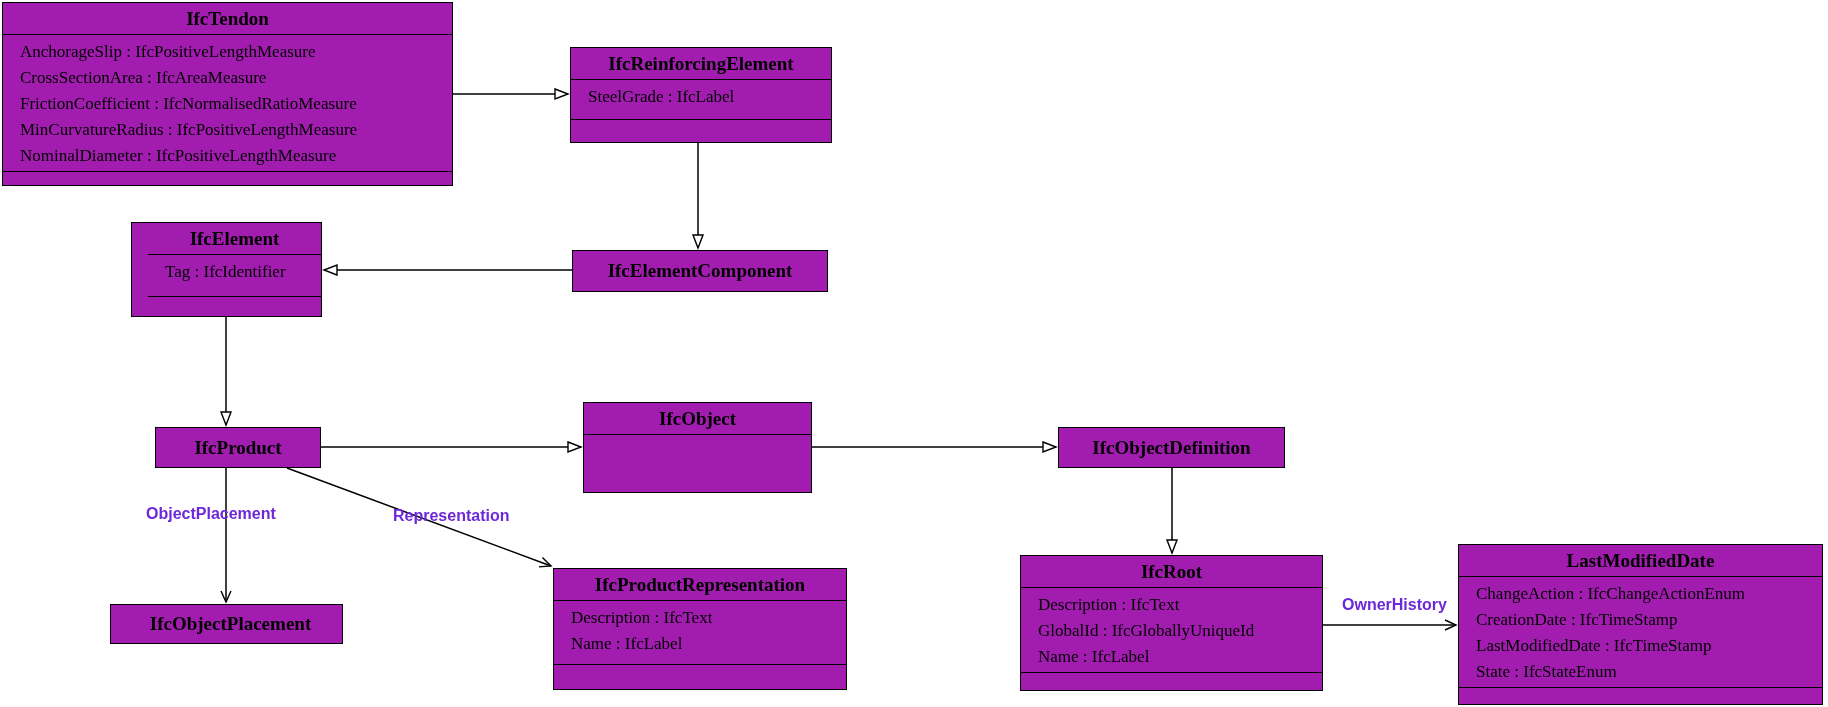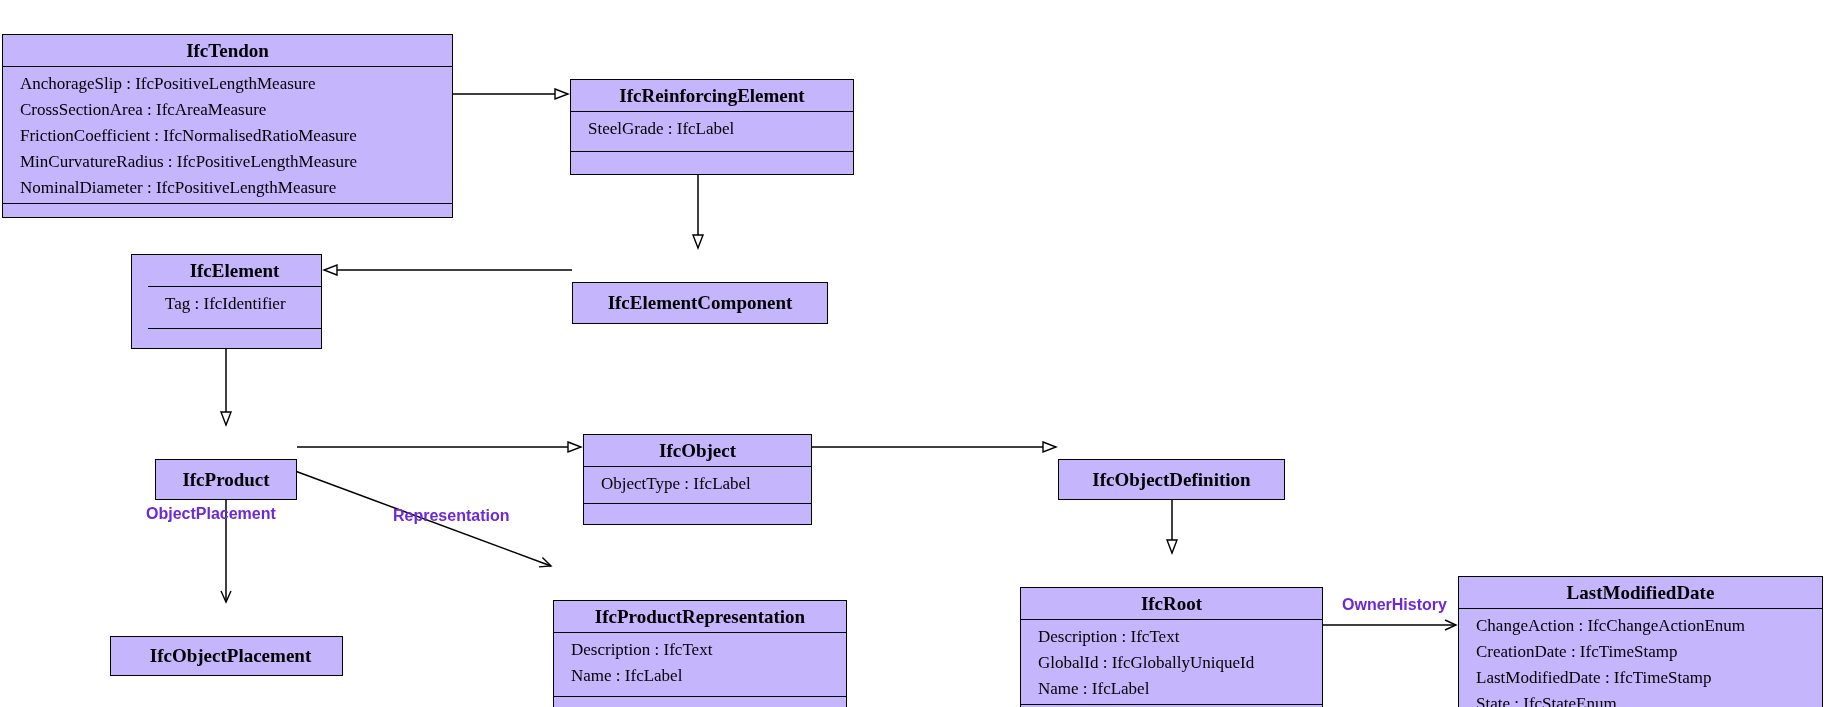--- a/index.html
+++ b/index.html
@@ -2,22 +2,22 @@
 <html><head>
 <meta charset="utf-8">
 <style>
   html,body{margin:0;padding:0;background:#ffffff;}
   #canvas{
     position:relative;width:1828px;height:707px;background:#ffffff;overflow:hidden;
     font-family:"Liberation Serif","DejaVu Serif",serif;color:#000;
   }
   #edges{position:absolute;left:0;top:0;width:1828px;height:707px;}
   .uml-class{
-    position:absolute;background:#c4b5fd;border:1.5px solid #000;box-sizing:border-box;
-    display:flex;flex-direction:column;margin-top:32px;
+    position:absolute;background:#a21caf;border:1.5px solid #000;box-sizing:border-box;
+    display:flex;flex-direction:column;
   }
   .uml-title{
     font-weight:bold;font-size:19px;text-align:center;
     padding:5px 8px 4px;border-bottom:1.2px solid #000;white-space:nowrap;
   }
   .uml-attrs{
     flex:1;padding:4px 8px 2px 17px;border-bottom:1.2px solid #000;
     font-size:17px;line-height:26px;
   }
   .uml-attr{white-space:nowrap;}
@@ -66,49 +66,46 @@
     <div class="uml-attrs">
       <div class="uml-attr">AnchorageSlip : IfcPositiveLengthMeasure</div>
       <div class="uml-attr">CrossSectionArea : IfcAreaMeasure</div>
       <div class="uml-attr">FrictionCoefficient : IfcNormalisedRatioMeasure</div>
       <div class="uml-attr">MinCurvatureRadius : IfcPositiveLengthMeasure</div>
       <div class="uml-attr">NominalDiameter : IfcPositiveLengthMeasure</div>
     </div>
     <div class="uml-empty" style="height:20px;"></div>
   </div>
 
-  <div class="uml-class" style="left:570px;top:47px;width:284px;height:96px;">
+  <div class="uml-class" style="left:570px;top:47px;width:262px;height:96px;">
     <div class="uml-title">IfcReinforcingElement</div>
     <div class="uml-attrs">
       <div class="uml-attr">SteelGrade : IfcLabel</div>
     </div>
     <div class="uml-empty" style="height:22px;"></div>
   </div>
 
   <div class="uml-class" style="left:131px;top:222px;width:191px;height:95px;padding-left:16px;">
     <div class="uml-title">IfcElement</div>
     <div class="uml-attrs">
       <div class="uml-attr">Tag : IfcIdentifier</div>
     </div>
     <div class="uml-empty" style="height:19px;"></div>
   </div>
 
   <div class="uml-class single" style="left:572px;top:250px;width:256px;height:42px;">
     <div class="uml-title">IfcElementComponent</div>
   </div>
 
-  <div class="uml-class single" style="left:155px;top:427px;width:142px;height:41px;">
+  <div class="uml-class single" style="left:155px;top:427px;width:166px;height:41px;">
     <div class="uml-title">IfcProduct</div>
   </div>
 
   <div class="uml-class" style="left:583px;top:402px;width:229px;height:91px;">
     <div class="uml-title">IfcObject</div>
-    <div class="uml-attrs">
-      <div class="uml-attr">ObjectType : IfcLabel</div>
-    </div>
     <div class="uml-empty" style="height:20px;"></div>
   </div>
 
   <div class="uml-class single" style="left:1058px;top:427px;width:227px;height:41px;">
     <div class="uml-title">IfcObjectDefinition</div>
   </div>
 
   <div class="uml-class single" style="left:110px;top:604px;width:233px;height:40px;padding-left:8px;">
     <div class="uml-title">IfcObjectPlacement</div>
   </div>

